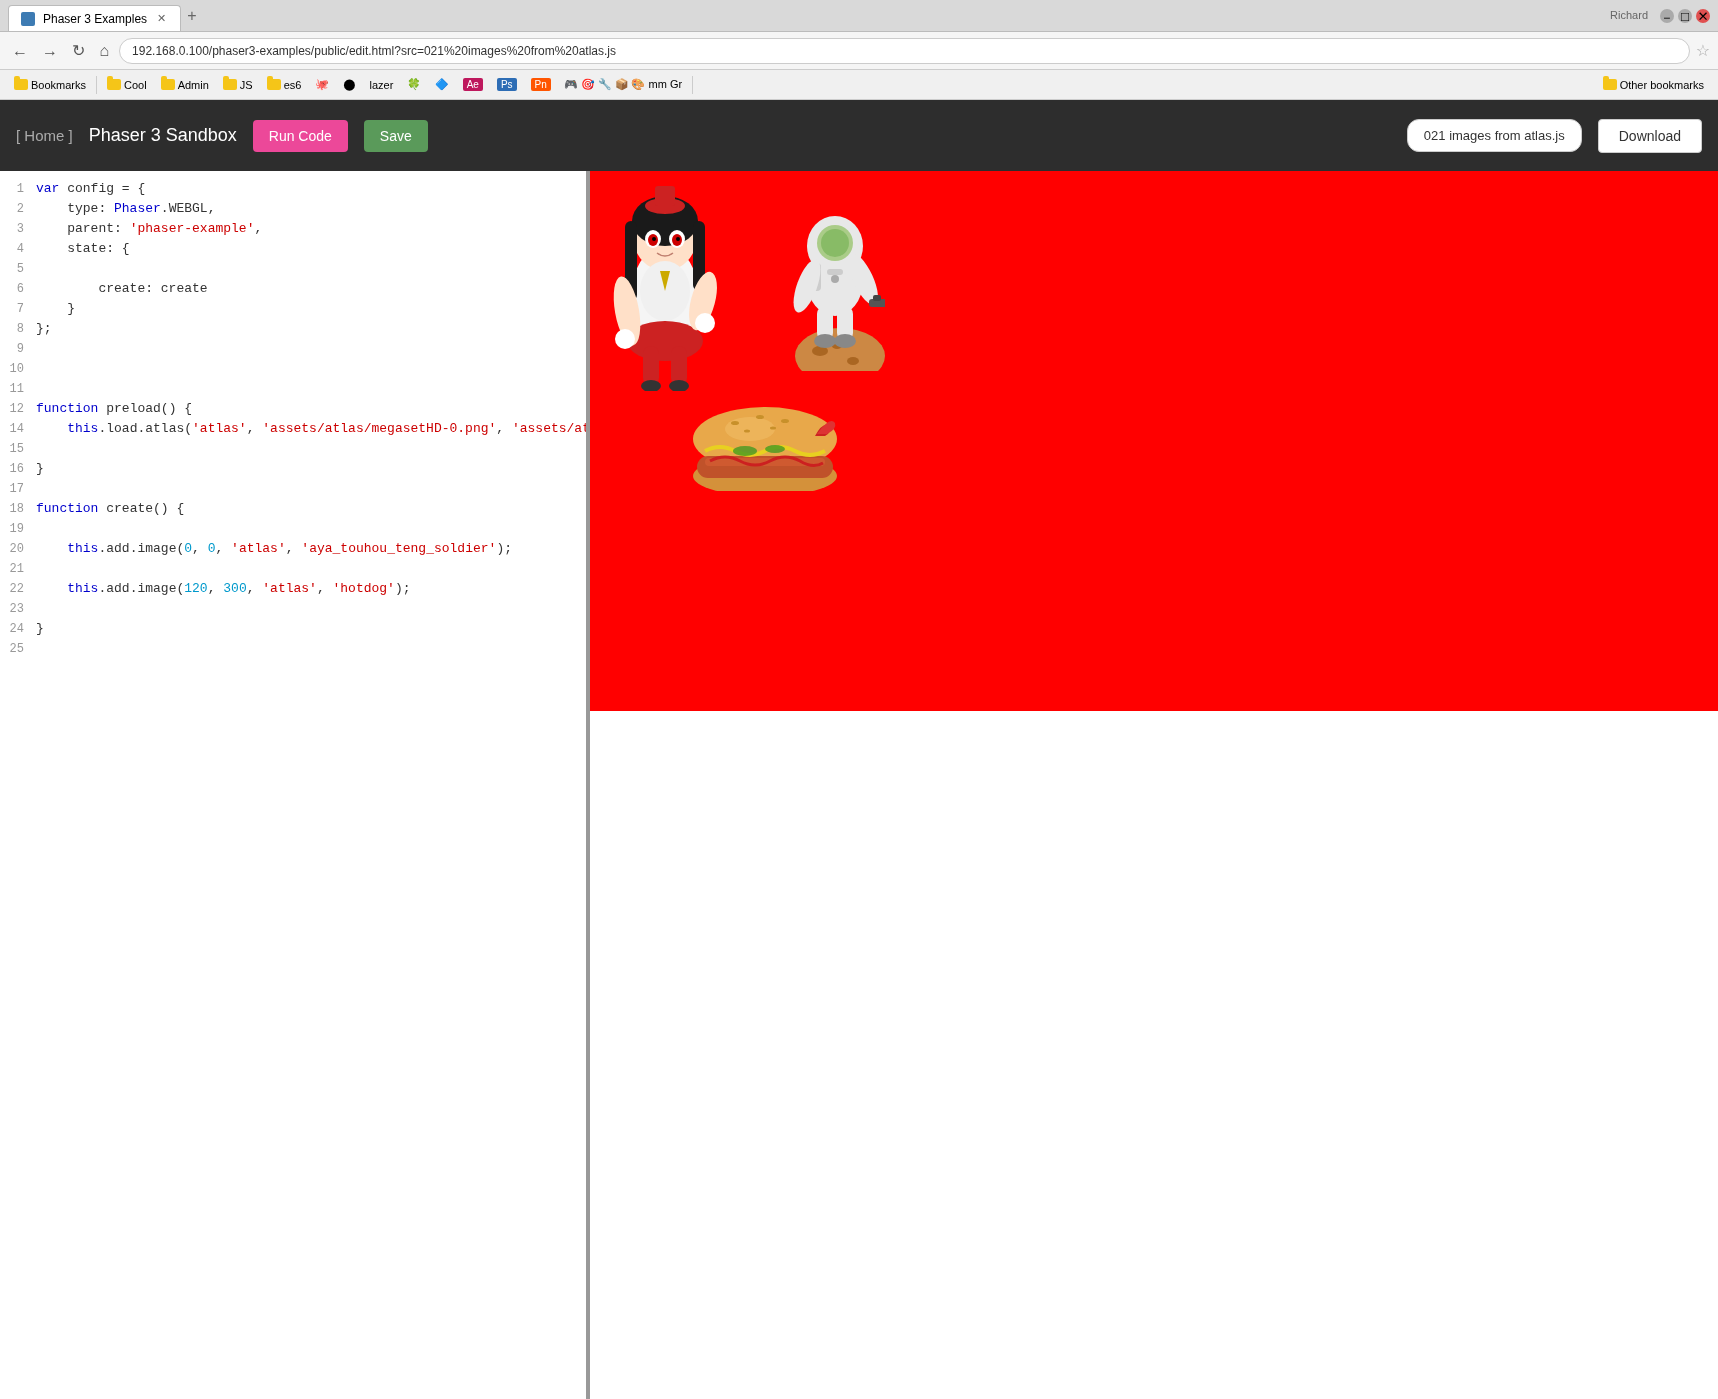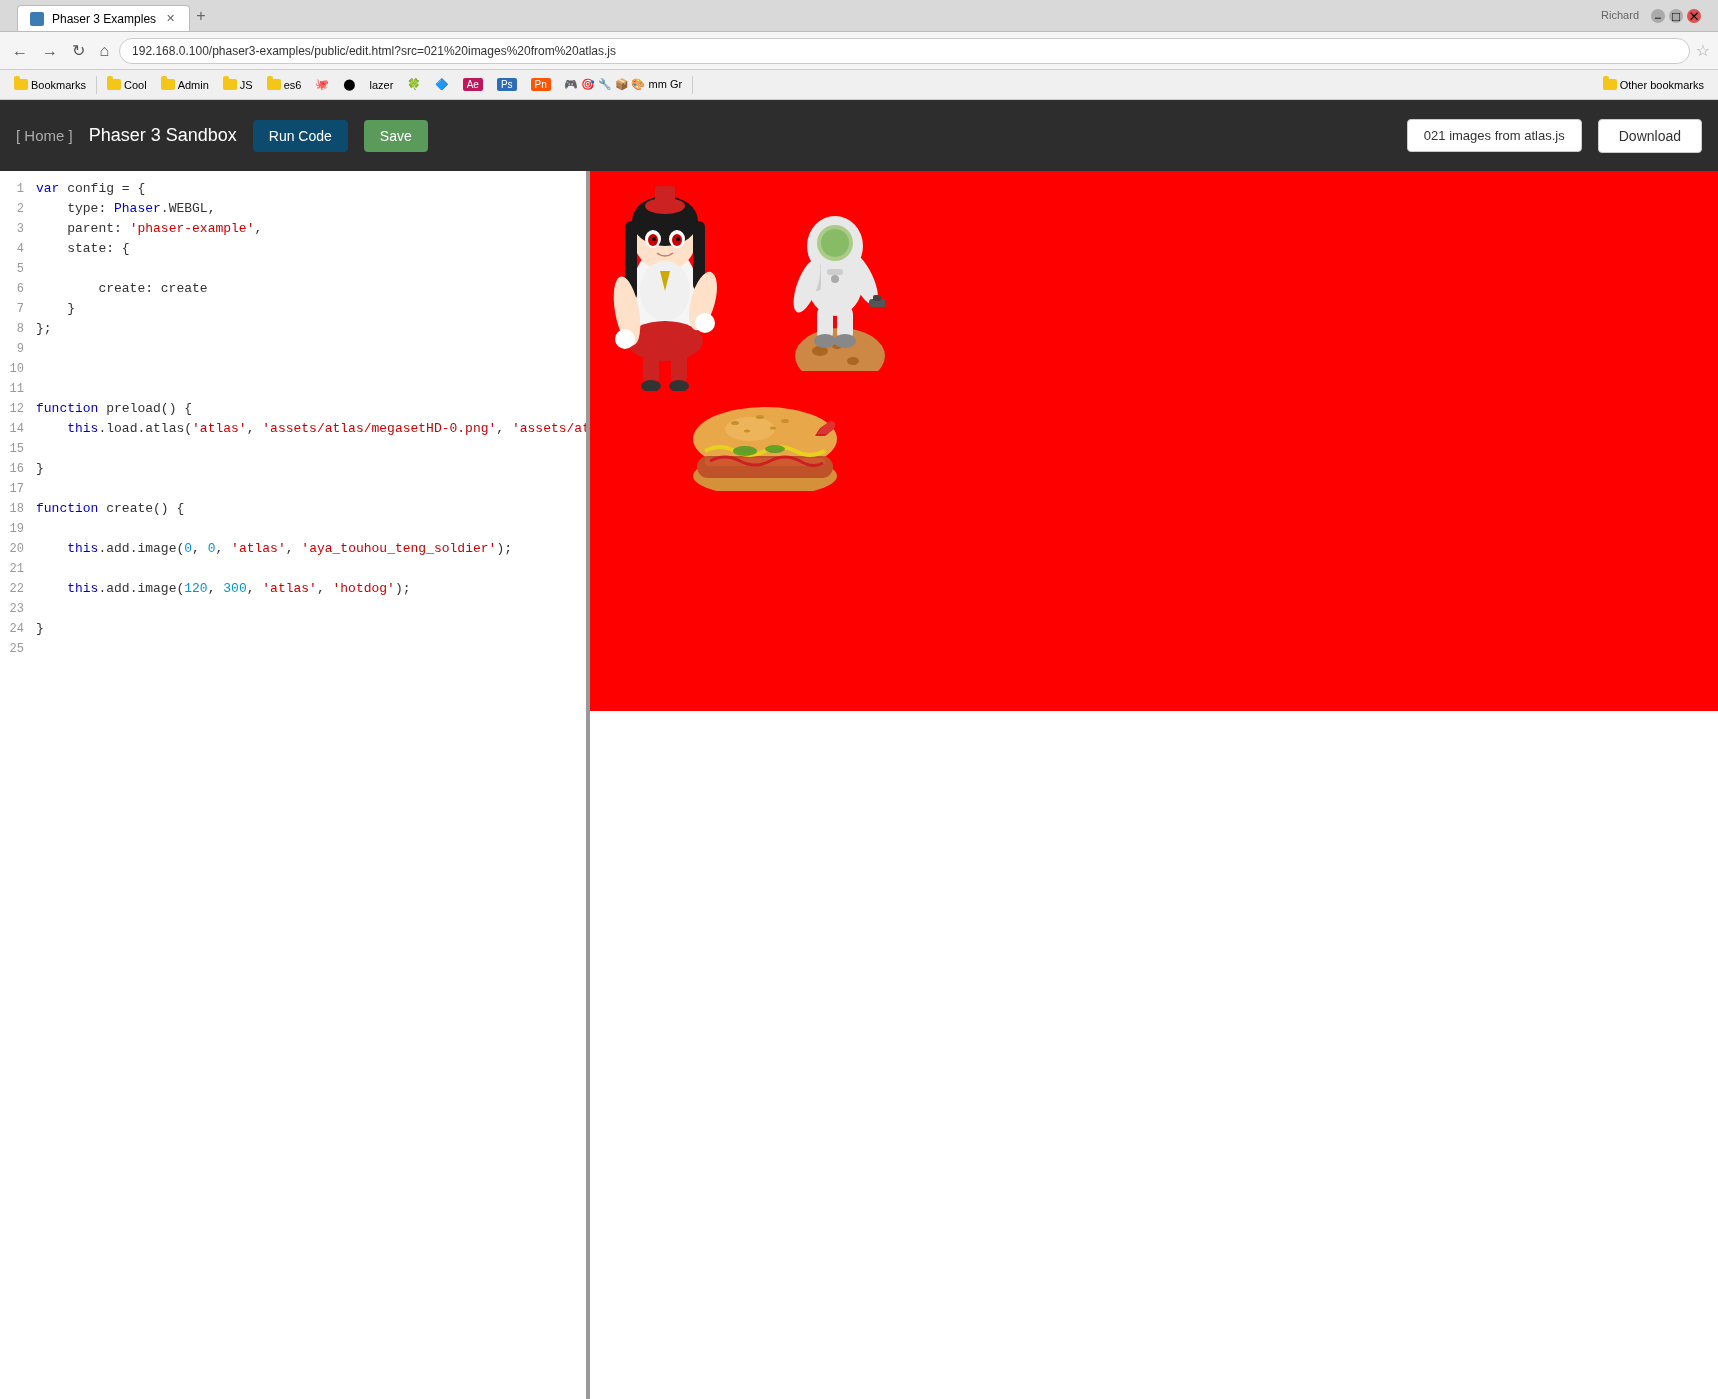--- a/index.html
+++ b/index.html
@@ -4,21 +4,21 @@
   <style>
     * { margin: 0; padding: 0; box-sizing: border-box; }
     body { font-family: Arial, sans-serif; background: #f0f0f0; width: 1718px; height: 1399px; overflow: hidden; }
 
     
     .title-bar {
       background: #d9d9d9;
       height: 32px;
       display: flex;
       align-items: center;
-      padding: 0 17px;
+      padding: 0 8px;
       border-bottom: 1px solid #bbb;
     }
     .tab-bar {
       display: flex;
       align-items: flex-end;
       flex: 1;
       height: 100%;
     }
     .tab-active {
       background: #fff;
@@ -159,21 +159,21 @@
       font-size: 15px;
       cursor: pointer;
       text-decoration: none;
     }
     .app-title {
       color: #fff;
       font-size: 18px;
       font-weight: normal;
     }
     .btn-run-code {
-      background: #0c4a6e;
+      background: #ec4899;
       color: #fff;
       border: none;
       padding: 8px 16px;
       border-radius: 4px;
       font-size: 14px;
       cursor: pointer;
     }
     .btn-save {
       background: #5a9a5a;
       color: #fff;
@@ -181,21 +181,21 @@
       padding: 8px 16px;
       border-radius: 4px;
       font-size: 14px;
       cursor: pointer;
     }
     .header-spacer { flex: 1; }
     .atlas-info {
       background: #fff;
       border: 1px solid #ccc;
       padding: 8px 16px;
-      border-radius: 4px;
+      border-radius: 12px;
       font-size: 13px;
       color: #333;
     }
     .btn-download {
       background: #fff;
       border: 1px solid #ccc;
       padding: 8px 20px;
       border-radius: 4px;
       font-size: 14px;
       cursor: pointer;

